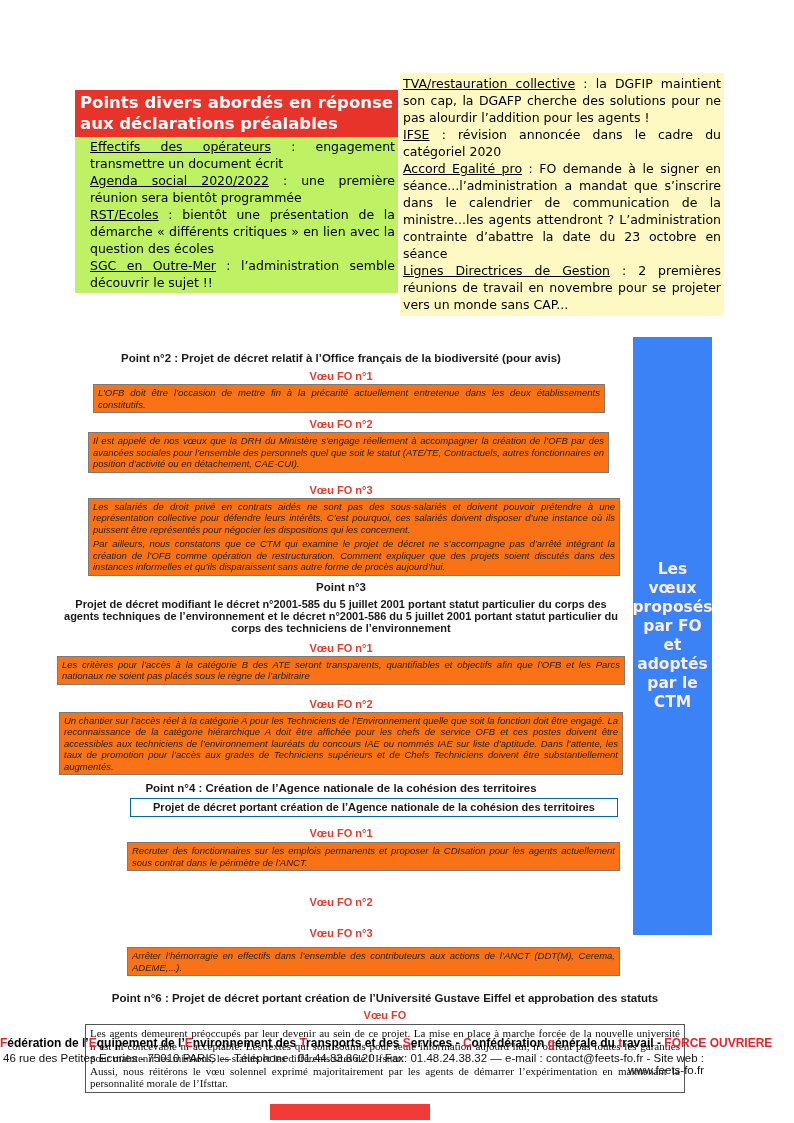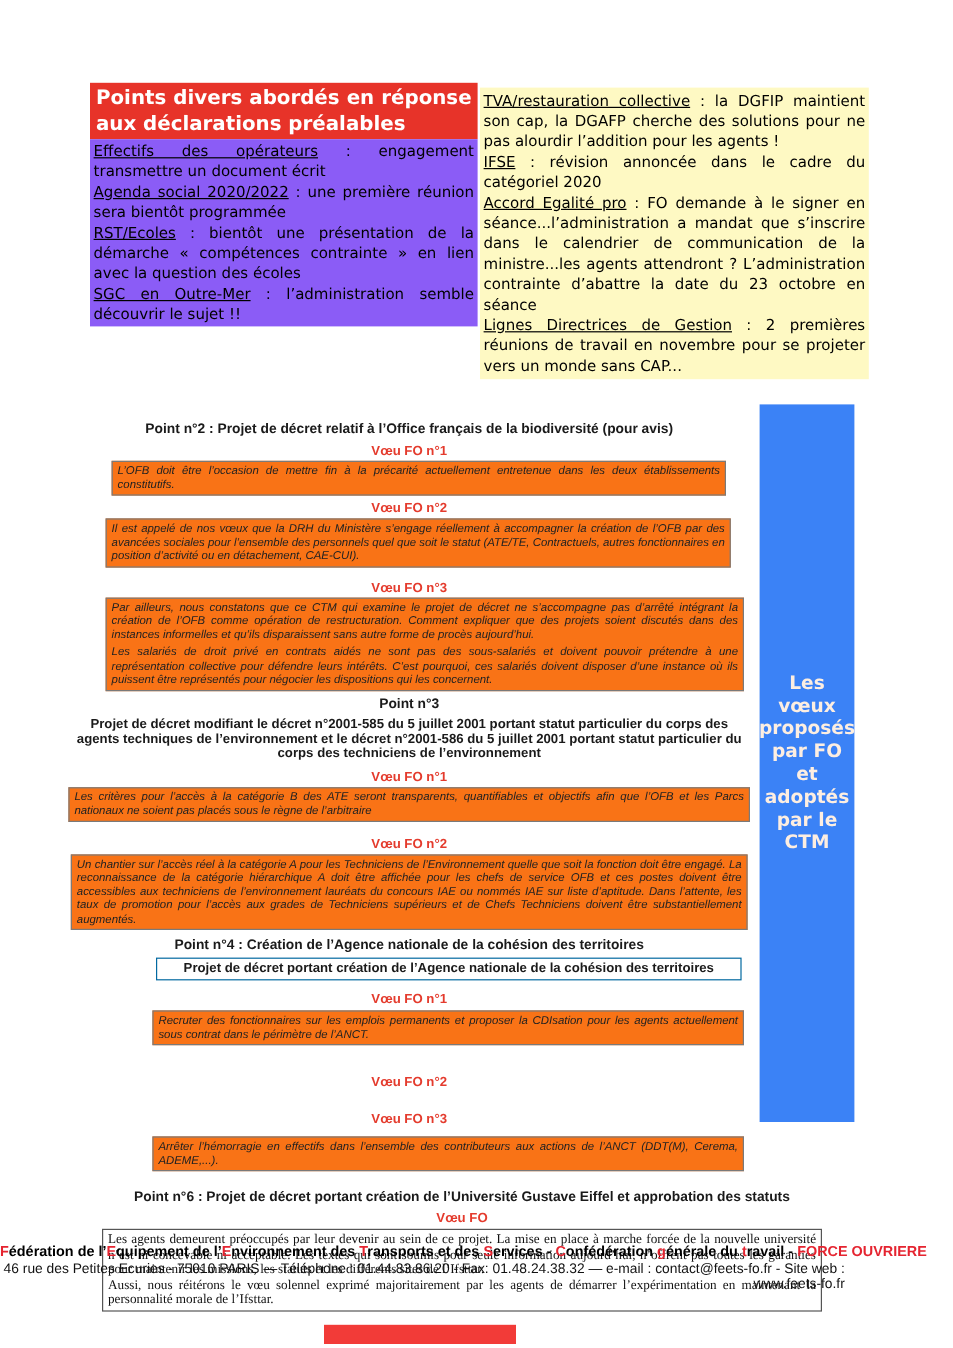--- a/index.html
+++ b/index.html
@@ -1,24 +1,24 @@
 <!DOCTYPE html>
 <html><head>
 <meta charset="utf-8">
 <style>
   * { margin:0; padding:0; box-sizing:border-box; }
   html,body { background:#fff; }
   .page { position:relative; width:794px; height:1123px; background:#ffffff; overflow:hidden;
           font-family:"DejaVu Sans", sans-serif; color:#000; }
 
   
-  .col-left { position:absolute; left:75px; top:69px; width:323px; }
+  .col-left { position:absolute; left:75px; top:90px; width:323px; }
   .red-title { background:#e73329; color:#fff; font-weight:bold; font-size:16.5px; line-height:21px;
                padding:2px 5px 3px 5px; text-align:justify; font-family:"DejaVu Sans", sans-serif; }
-  .grey-body { background:#8b5cf6; padding:1px 3px 2px 3px; font-size:12.5px; line-height:17px; text-align:justify; }
+  .grey-body { background:#bef264; padding:1px 3px 2px 15px; font-size:12.5px; line-height:17px; text-align:justify; }
   .grey-body p { margin:0; }
   .col-right { position:absolute; left:400px; top:73px; width:324px; background:#fef9c3;
                padding:2px 3px 3px 3px; font-size:12.5px; line-height:17px; text-align:justify; }
   .col-right p { margin:0; }
   .u { text-decoration:underline; }
 
   
   .banner { position:absolute; left:633px; top:337px; width:79px; height:598px; background:#3b82f6;
             display:flex; align-items:center; justify-content:center; }
   .banner-text { color:#fdeee1; font-weight:bold; font-size:15.5px; line-height:19px; text-align:center;
@@ -50,21 +50,21 @@
 </head>
 <body>
 
 <div class="page">
 
   <div class="col-left">
     <div class="red-title">Points divers abordés en réponse aux déclarations préalables</div>
     <div class="grey-body">
       <p><span class="u">Effectifs des opérateurs</span><span> :  engagement transmettre un document écrit</span></p>
       <p><span class="u">Agenda social 2020/2022</span><span> :  une première réunion sera bientôt programmée</span></p>
-      <p><span class="u">RST/Ecoles</span><span> : bientôt une présentation de la démarche « compétences contrainte »  en lien avec la question des écoles</span></p>
+      <p><span class="u">RST/Ecoles</span><span> : bientôt une présentation de la démarche « différents critiques »  en lien avec la question des écoles</span></p>
       <p><span class="u">SGC en Outre-Mer</span><span> : l’administration semble découvrir le sujet !!</span></p>
     </div>
   </div>
 
   <div class="col-right">
     <p><span class="u">TVA/restauration collective</span><span> :  la DGFIP maintient son cap, la DGAFP cherche des solutions pour ne pas alourdir l’addition pour les agents !</span></p>
     <p><span class="u">IFSE</span><span> : révision annoncée dans le cadre du catégoriel 2020</span></p>
     <p><span class="u">Accord Egalité pro</span><span> : FO demande à le signer en séance...l’administration a mandat que s’inscrire dans le calendrier de communication de la ministre...les agents attendront ?  L’administration contrainte d’abattre la date du 23 octobre en séance</span></p>
     <p><span class="u">Lignes Directrices de Gestion</span><span> : 2 premières réunions de travail en novembre pour se projeter vers un monde sans CAP...</span></p>
   </div>
@@ -87,22 +87,22 @@
     <div class="vow-label" style="margin-top:6px;">Vœu FO n°1</div>
     <div class="vow-box" style="margin:2px 20px 0 36px;">
         <p>L’OFB doit être l’occasion de mettre fin à la précarité actuellement entretenue dans les deux établissements constitutifs.</p>
       </div>
     <div class="vow-label" style="margin-top:6px;">Vœu FO n°2</div>
     <div class="vow-box" style="margin:2px 16px 0 31px;">
         <p>Il est appelé de nos vœux que la DRH du Ministère s’engage réellement à accompagner la création de l’OFB par des avancées sociales pour l’ensemble des personnels quel que soit le statut (ATE/TE, Contractuels, autres fonctionnaires en position d’activité ou en détachement, CAE-CUI).</p>
       </div>
     <div class="vow-label" style="margin-top:12px;">Vœu FO n°3</div>
     <div class="vow-box" style="margin:2px 5px 0 31px;">
+      <p>Les salariés de droit privé en contrats aidés ne sont pas des sous-salariés et doivent pouvoir prétendre à une représentation collective pour défendre leurs intérêts. C’est pourquoi, ces salariés doivent disposer d’une instance où ils puissent être représentés pour négocier les dispositions qui les concernent.</p>
       <p>Par ailleurs, nous constatons que ce CTM qui examine le projet de décret ne s’accompagne pas d’arrêté intégrant la création de l’OFB comme opération de restructuration. Comment expliquer que des projets soient discutés dans des instances informelles et qu’ils disparaissent sans autre forme de procès aujourd’hui.</p>
-      <p>Les salariés de droit privé en contrats aidés ne sont pas des sous-salariés et doivent pouvoir prétendre à une représentation collective pour défendre leurs intérêts. C’est pourquoi, ces salariés doivent disposer d’une instance où ils puissent être représentés pour négocier les dispositions qui les concernent.</p>
     </div>
 
     <div class="sec-h" style="margin-top:5px;">Point n°3</div>
     <div class="sec-sub" style="margin-top:4px;">Projet de décret modifiant le décret n°2001-585 du 5 juillet 2001 portant statut particulier du corps des agents techniques de l’environnement et le décret n°2001-586 du 5 juillet 2001 portant statut particulier du corps des techniciens de l’environnement</div>
     <div class="vow-label" style="margin-top:9px;">Vœu FO n°1</div>
     <div class="vow-box" style="margin:2px 0 0 0;">
         <p>Les critères pour l’accès à la catégorie B des ATE seront transparents, quantifiables et objectifs afin que l’OFB et les Parcs nationaux ne soient pas placés sous le règne de l’arbitraire</p>
       </div>
     <div class="vow-label" style="margin-top:14px;">Vœu FO n°2</div>
     <div class="vow-box" style="margin:2px 2px 0 2px;">

